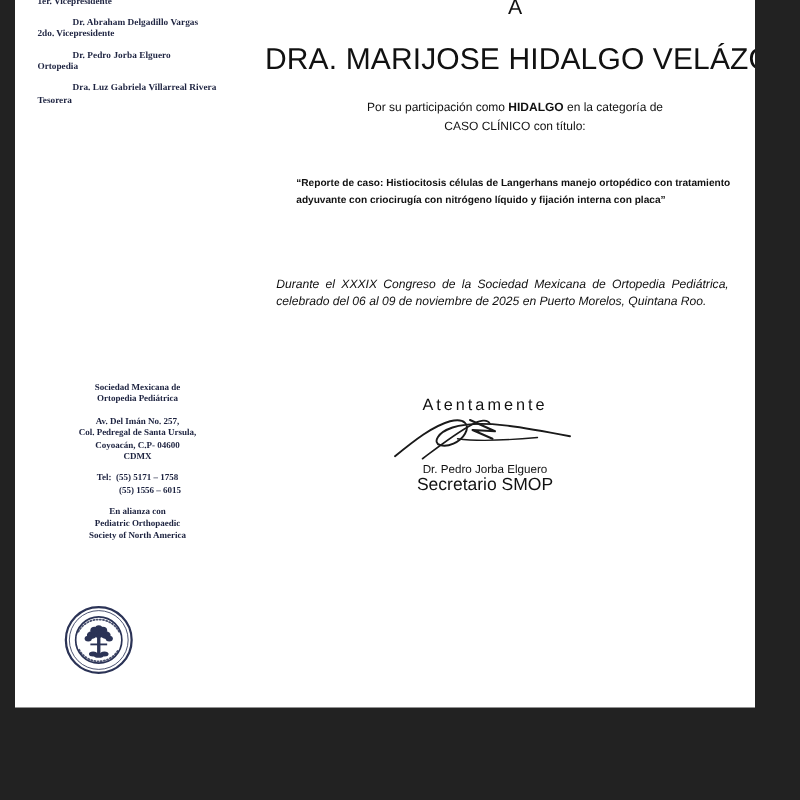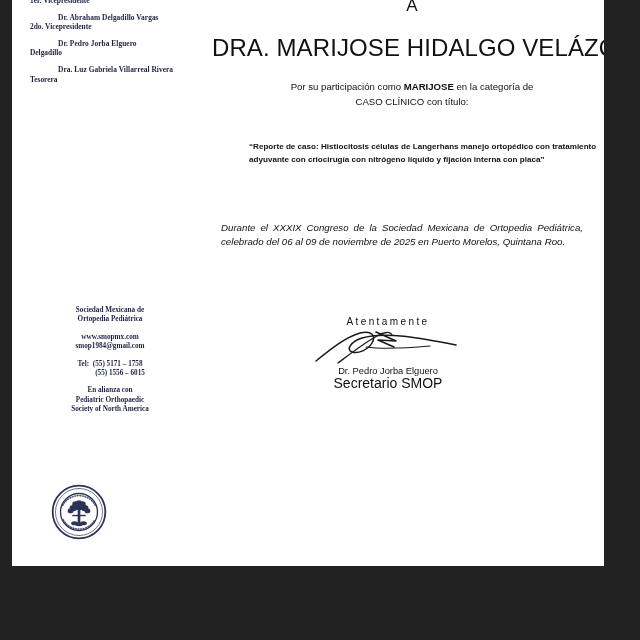--- a/index.html
+++ b/index.html
@@ -83,21 +83,20 @@
 
   #case-title {
     top:141px;
     left:225px;
     width:350px;
     font-size:8.1px;
     font-weight:bold;
     color:#111;
     line-height:12.8px;
     text-align:left;
-    margin-left:12px;
   }
 
   #congress-text {
     top:221px;
     left:209px;
     width:362px;
     font-size:9.7px;
     color:#111;
     line-height:13.6px;
     text-align:justify;
@@ -105,21 +104,21 @@
   }
 
   
   #sign-block {
     position:absolute;
     left:268px; top:316px;
     width:216px;
     text-align:center;
   }
   #atentamente {
-    font-size:10px;
+    font-size:13px;
     color:#111;
     letter-spacing:2.4px;
     margin-bottom:1px;
   }
   #signature-mark { width:216px; height:38px; display:block; }
   #signer-name {
     font-size:9.3px;
     color:#111;
     line-height:12.4px;
     margin-top:-1px;
@@ -140,36 +139,38 @@
     <div class="left-col officers">
       <div class="grp">
         <div class="rl">1er. Vicepresidente</div>
       </div>
       <div class="grp">
         <div class="nm">Dr. Abraham Delgadillo Vargas</div>
         <div class="rl">2do. Vicepresidente</div>
       </div>
       <div class="grp">
         <div class="nm">Dr. Pedro Jorba Elguero</div>
-        <div class="rl">Delgadillo</div>
+        <div class="rl">Ortopedia</div>
       </div>
       <div class="grp">
         <div class="nm">Dra. Luz Gabriela Villarreal Rivera</div>
         <div class="rl">Tesorera</div>
       </div>
     </div>
 
     <div class="left-col contact">
       <div class="grp">
         <div class="ln">Sociedad Mexicana de</div>
         <div class="ln">Ortopedia Pediátrica</div>
       </div>
       <div class="grp">
-        <div class="ln">www.smopmx.com</div>
-        <div class="ln">smop1984@gmail.com</div>
+        <div class="ln">Av. Del Imán No. 257,</div>
+        <div class="ln">Col. Pedregal de Santa Ursula,</div>
+        <div class="ln">Coyoacán, C.P- 04600</div>
+        <div class="ln">CDMX</div>
       </div>
       <div class="grp">
         <div class="ln"><span>Tel:</span>&nbsp; <span>(55) 5171 – 1758</span></div>
         <div class="ln ind">(55) 1556 – 6015</div>
       </div>
       <div class="grp">
         <div class="ln">En alianza con</div>
         <div class="ln">Pediatric Orthopaedic</div>
         <div class="ln">Society of North America</div>
       </div>
@@ -207,21 +208,21 @@
         <ellipse cx="58" cy="70" rx="6" ry="3.6"></ellipse>
         <ellipse cx="50" cy="72" rx="7" ry="3.4"></ellipse>
       </g>
     </svg>
 
     <div class="body-col" id="letter-a" style="position:absolute;">A</div>
 
     <div class="body-col" id="recipient-name" style="position:absolute;">DRA. MARIJOSE HIDALGO VELÁZQUEZ</div>
 
     <div class="body-col" id="participation" style="position:absolute;">
-      <span>Por su participación como </span><b>MARIJOSE</b><span> en la categoría de</span><br>
+      <span>Por su participación como </span><b>HIDALGO</b><span> en la categoría de</span><br>
       <span>CASO CLÍNICO con título:</span>
     </div>
 
     <div id="case-title" style="position:absolute;">“Reporte de caso: Histiocitosis células de Langerhans manejo ortopédico con tratamiento adyuvante con criocirugía con nitrógeno líquido y fijación interna con placa”</div>
 
     <div id="congress-text" style="position:absolute;">Durante el XXXIX Congreso de la Sociedad Mexicana de Ortopedia Pediátrica, celebrado del 06 al 09 de noviembre de 2025 en Puerto Morelos, Quintana Roo.</div>
 
     <div id="sign-block">
       <div id="atentamente">Atentamente</div>
       <svg id="signature-mark" viewBox="0 0 216 38">

